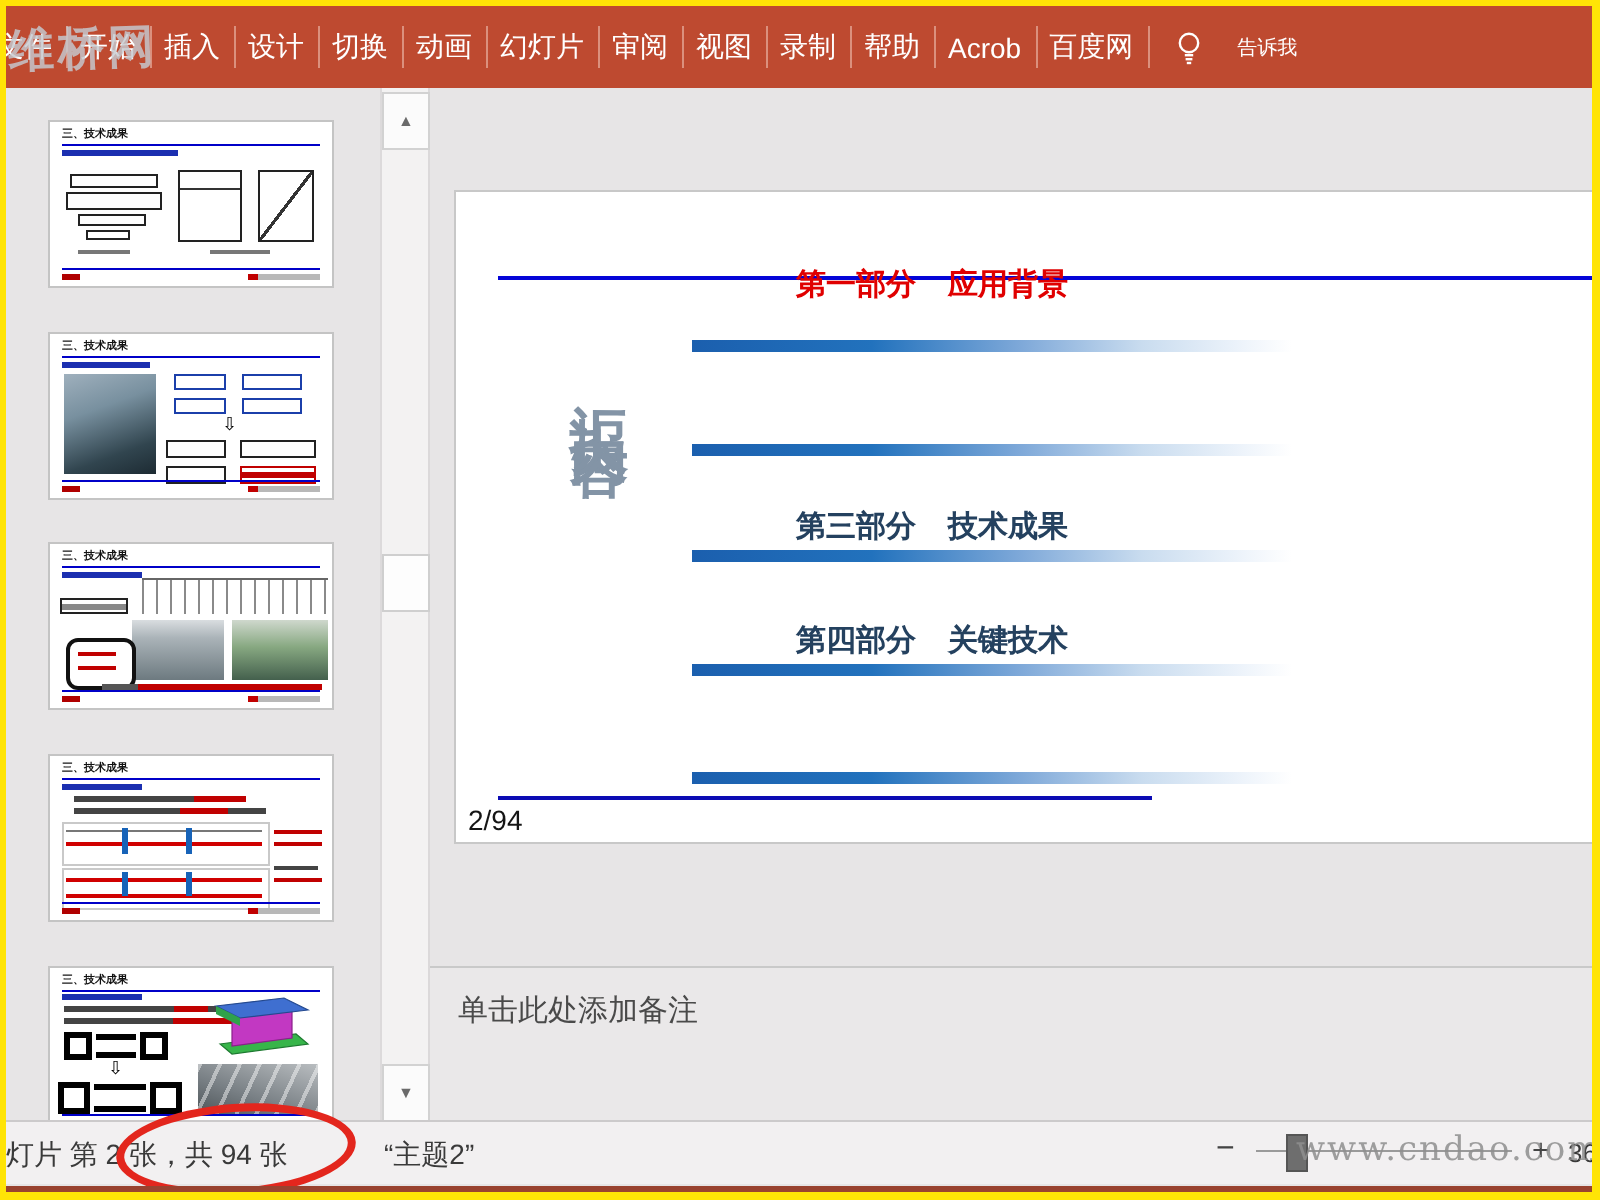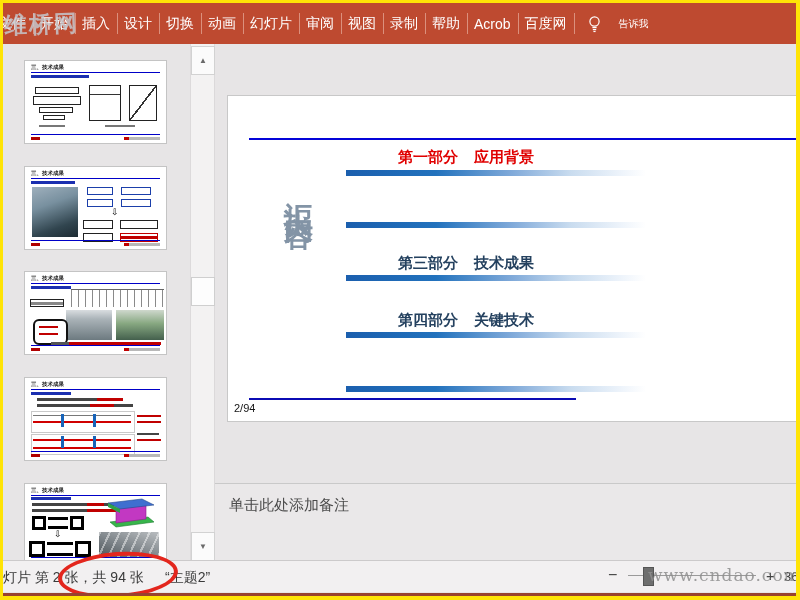--- a/index.html
+++ b/index.html
@@ -52,30 +52,30 @@
          box-sizing:border-box;z-index:2;overflow:hidden;}
   .topline{position:absolute;left:21px;right:0;top:42px;height:2px;background:#0404D8;}
   .botline{position:absolute;left:21px;top:302px;width:327px;height:2px;background:#0B0BB4;}
   .vtitle{position:absolute;left:56px;top:84px;writing-mode:vertical-rl;text-orientation:upright;
           font-size:29px;font-weight:bold;color:#8394A6;letter-spacing:5px;line-height:1;}
   .sec{position:absolute;left:170px;font-size:15px;font-weight:bold;color:#24415F;white-space:nowrap;}
   .sec .st{margin-left:16px;}
   .sec.hot{color:#E00000;}
   .bar{position:absolute;left:118px;width:300px;height:6px;
        background:linear-gradient(90deg,#1B5FAE 0%,#2272BD 30%,#7FA9D9 55%,#C9DCEF 75%,#EEF4FB 92%,rgba(255,255,255,0) 100%);}
-  .pageno{position:absolute;left:6px;top:306px;font-size:11px;color:#151515;}
+  .pageno{position:absolute;left:6px;top:306px;font-size:14px;color:#151515;}
 
   
   .notes{left:215px;top:483px;right:0;height:77px;background:#EAE8E9;border-top:1px solid #C9C9C9;z-index:2;}
   .notes-ph{position:absolute;left:14px;top:12px;font-size:15px;color:#4A4A4A;}
 
   
   .status{left:0;top:560px;right:0;height:31px;background:#F2F0F1;border-top:1px solid #CCCACB;z-index:10;}
   .sinfo{position:absolute;left:-11px;top:8px;font-size:14px;color:#3A3A3A;white-space:nowrap;}
-  .stheme{position:absolute;left:165px;top:8px;font-size:14px;color:#3A3A3A;}
+  .stheme{position:absolute;left:192px;top:8px;font-size:14px;color:#3A3A3A;}
   .zminus{position:absolute;left:608px;top:5px;font-size:16px;color:#444;}
   .ztrack{position:absolute;left:628px;top:14px;width:128px;height:1px;background:#9A9A9A;}
   .zhandle{position:absolute;left:643px;top:6px;width:9px;height:17px;background:#6E6E6E;border:1px solid #555;}
   .zplus{position:absolute;left:766px;top:6px;font-size:15px;color:#444;}
   .zval{position:absolute;left:784px;top:8px;font-size:13px;color:#3A3A3A;}
   .wm-status{position:absolute;left:648px;top:4px;font-size:17px;color:#8F8F8F;opacity:.85;
              font-family:"DejaVu Serif",serif;letter-spacing:1px;white-space:nowrap;}
 
   .red-ellipse{left:58px;top:552px;width:112px;height:38px;border:4px solid #E3261D;border-radius:50%;
                transform:rotate(-4deg);z-index:60;}
@@ -242,21 +242,21 @@
   <div class="abs sbtn" style="top:46px;">▲</div>
   <div class="abs sthumb"></div>
   <div class="abs sbtn" style="top:532px;">▼</div>
   <div class="abs panel-edge"></div>
 
   <div class="abs canvas"></div>
   <div class="abs slide">
     <div class="topline"></div>
     <div class="vtitle">汇报内容</div>
 
-    <div class="sec hot" style="top:52px;">
+    <div class="sec hot" style="top:37px;">
       <span>第一部分</span><span class="st">应用背景</span>
     </div>
     <div class="bar" style="top:74px;"></div>
 
     <div class="bar" style="top:126px;"></div>
 
     <div class="sec" style="top:158px;">
       <span>第三部分</span><span class="st">技术成果</span>
     </div>
     <div class="bar" style="top:179px;"></div>

